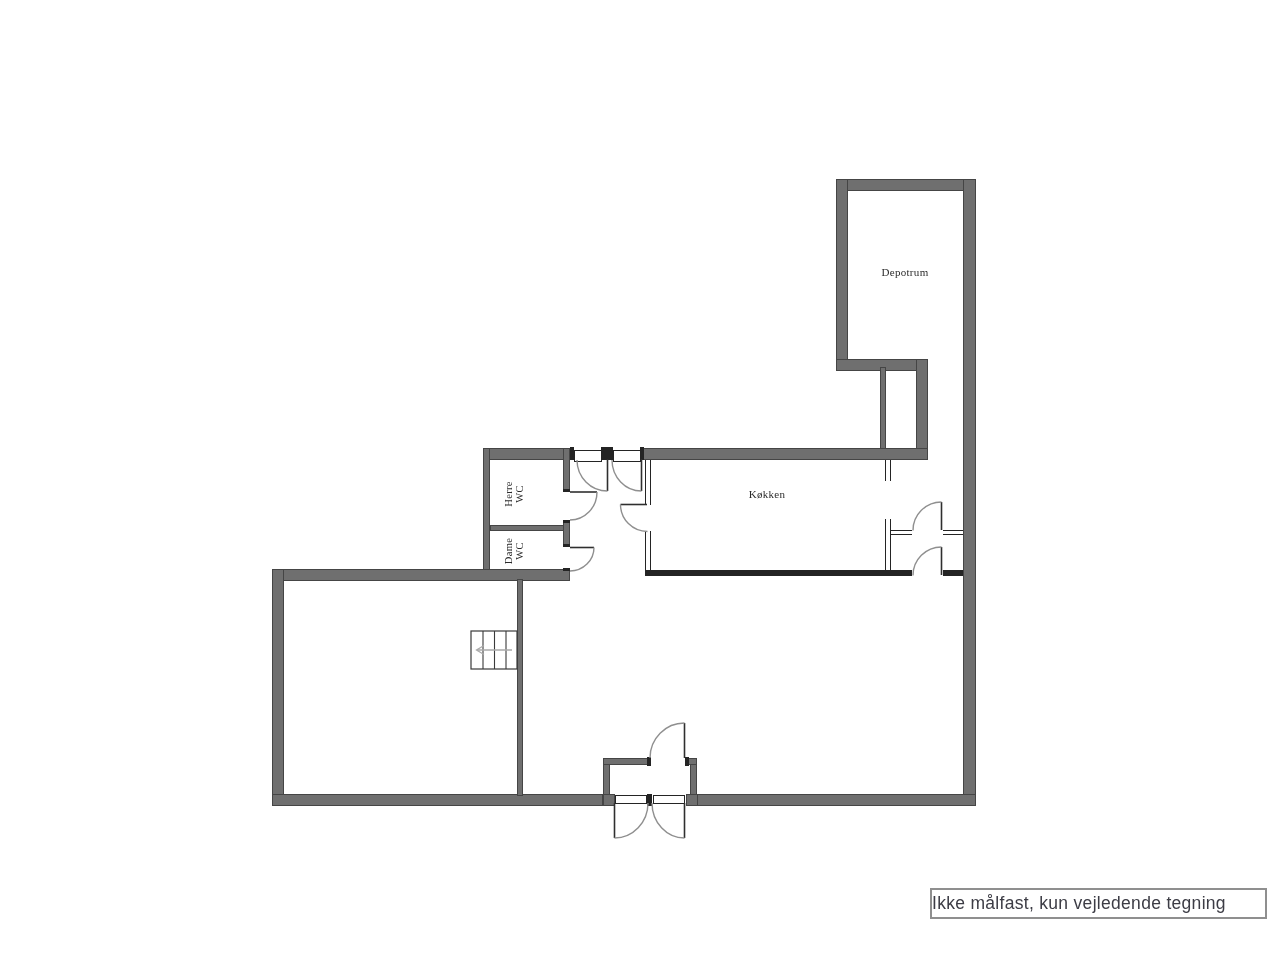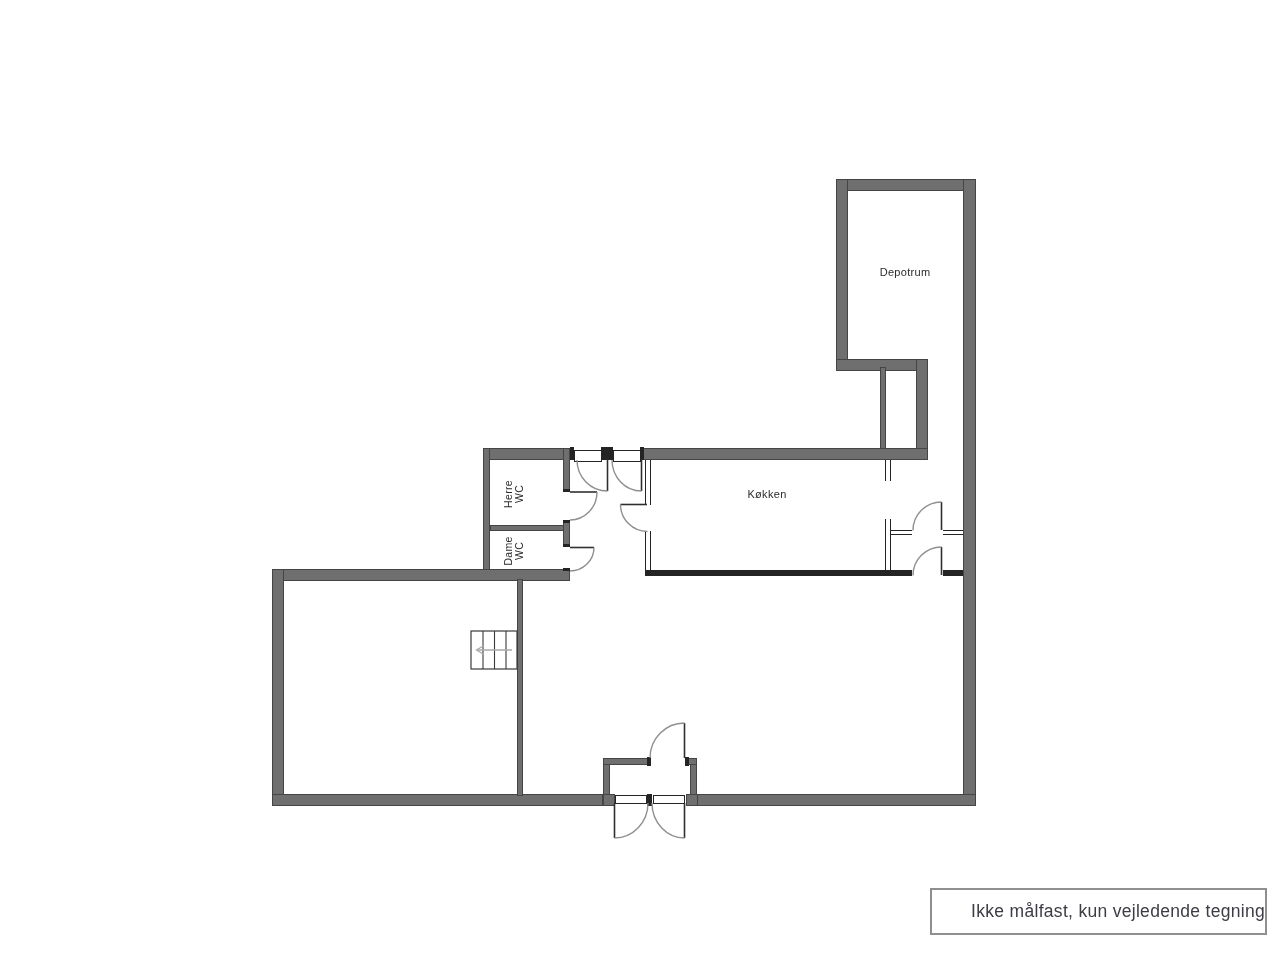--- a/index.html
+++ b/index.html
@@ -1,20 +1,20 @@
 <!DOCTYPE html>
 <html style="--wall: #6f6f6f; --wall-edge: #454545; --partition: #242424; --door-arc: #8f8f8f; --door-leaf: #2f2f2f; --label-text: #2b2b2b; --footer-text: #3c3c45; --footer-border: #8f8f8f;"><head>
 <meta charset="utf-8">
 <style>
   html,body{margin:0;padding:0;}
   body{
     width:1280px;height:960px;background:#ffffff;position:relative;overflow:hidden;
     font-family:"Liberation Sans",sans-serif;
   }
-  .plan{position:absolute;inset:0;}
+  .plan{position:absolute;inset:0;font-family:Liberation Serif, serif;}
   .wall{
     position:absolute;box-sizing:border-box;
     background:var(--wall,#6f6f6f);
     border:1px solid var(--wall-edge,#454545);
   }
   .dark{position:absolute;background:var(--partition,#242424);}
   .pw{position:absolute;box-sizing:border-box;background:transparent;}
   .pw.v{border-left:1.6px solid var(--partition,#242424);border-right:1.6px solid var(--partition,#242424);}
   .pw.h{border-top:1.6px solid var(--partition,#242424);border-bottom:1.6px solid var(--partition,#242424);}
   .panel{
@@ -27,23 +27,23 @@
   .stair-line{fill:#fff;stroke:#3a3a3a;stroke-width:1.2;}
   .stair-tread{fill:none;stroke:#3a3a3a;stroke-width:1.1;}
   .stair-arrow{fill:none;stroke:#a9a9a9;stroke-width:1.3;}
   .room-label{
     position:absolute;transform:translate(-50%,-50%);
     font-size:11px;letter-spacing:.3px;color:var(--label-text,#2b2b2b);
     white-space:nowrap;text-align:center;
   }
   .room-label.rot{transform:translate(-50%,-50%) rotate(-90deg);font-size:10.5px;line-height:11px;white-space:normal;}
   .footer-box{
-    position:absolute;left:930px;top:888px;width:337px;height:47px;
+    position:absolute;left:930px;top:888px;width:337px;height:31px;
     box-sizing:border-box;border:2px solid var(--footer-border,#8f8f8f);
-    display:flex;align-items:center;justify-content:flex-end;
+    display:flex;align-items:center;justify-content:flex-start;
     font-size:17.5px;letter-spacing:.3px;color:var(--footer-text,#3c3c45);background:#fff;
   }
 </style>
 </head>
 <body>
 
 <div class="plan">
 
   <div class="wall" style="left:836px;top:179px;width:140px;height:12px"></div>
   <div class="wall" style="left:836px;top:179px;width:12px;height:192px"></div>

